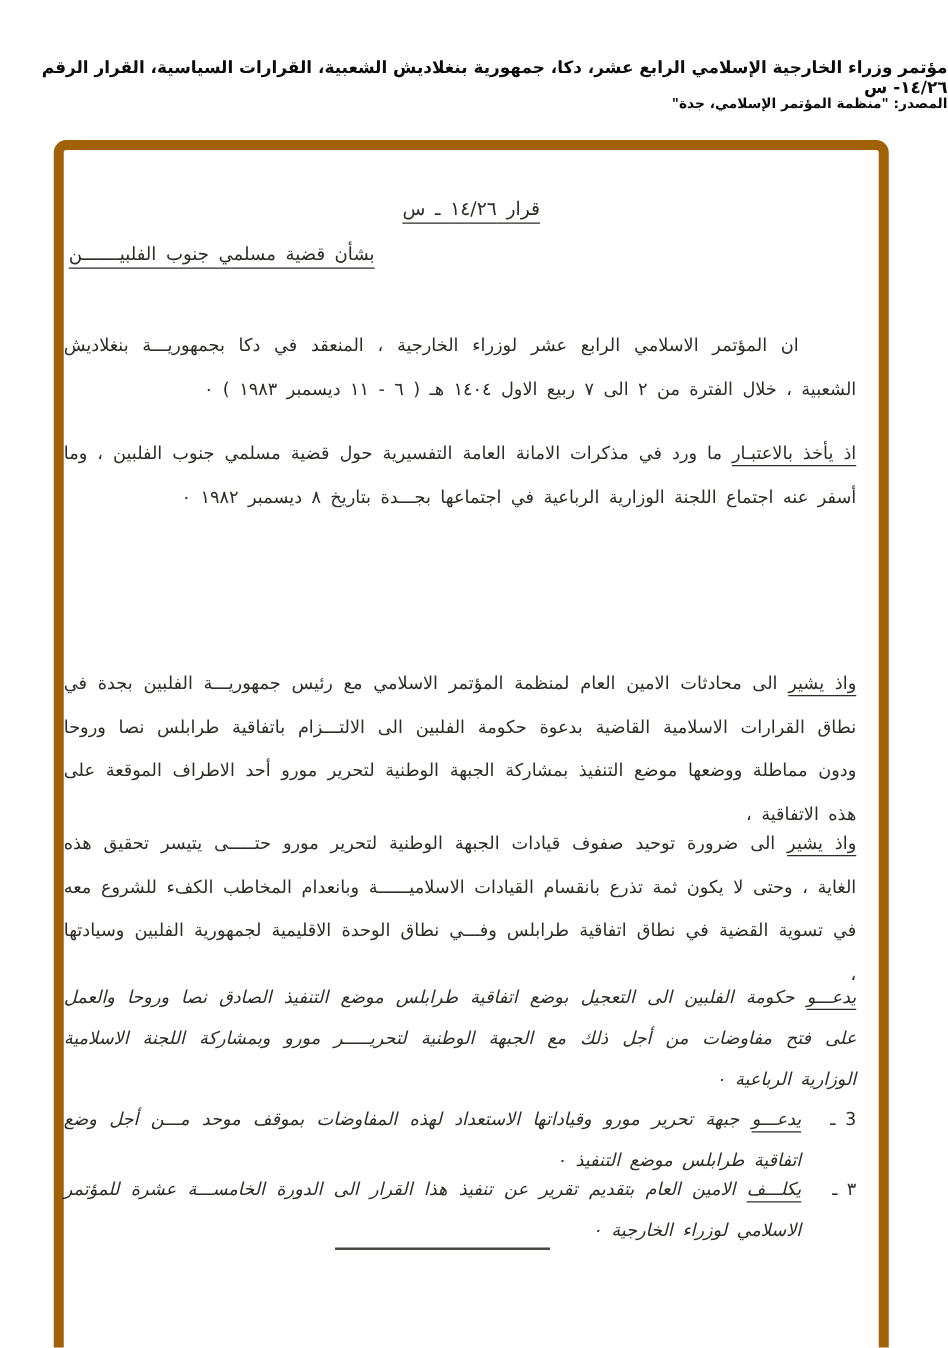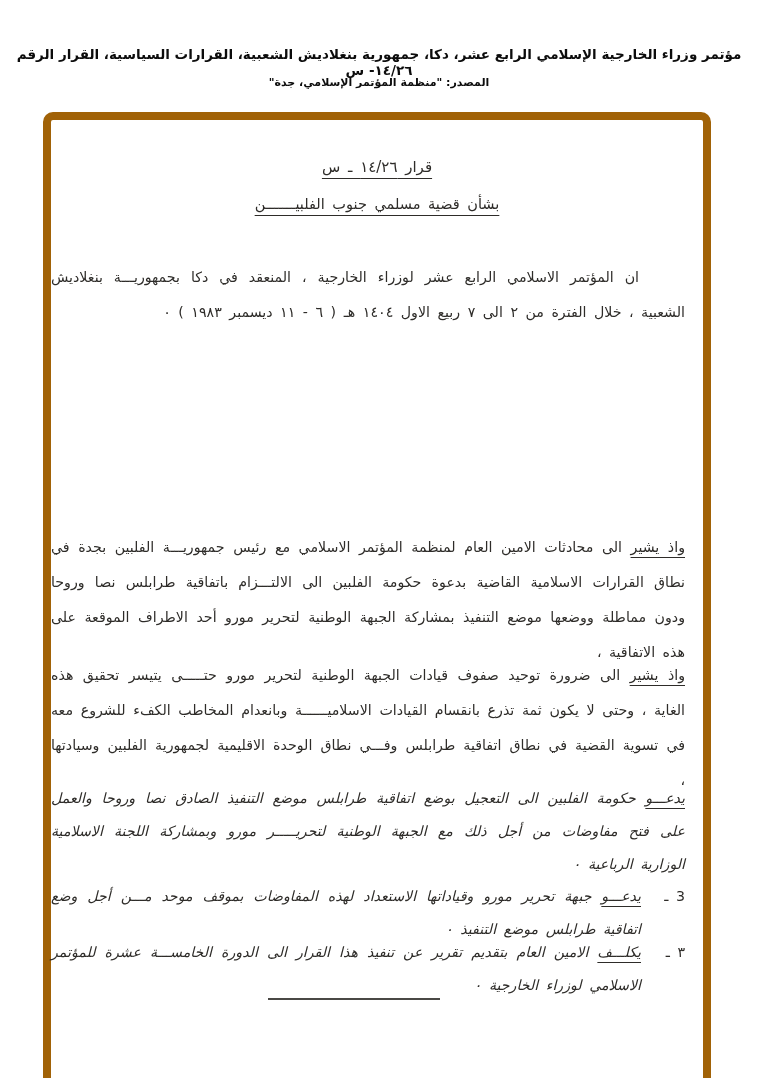--- a/index.html
+++ b/index.html
@@ -7,21 +7,21 @@
   body {
     position: relative;
     background: #ffffff;
     font-family: "DejaVu Sans", sans-serif;
     color: #262421;
     overflow: hidden;
   }
   .hdr {
     position: absolute;
     left: 0; right: 0;
-    text-align: center;
+    text-align: right;
     direction: rtl;
     font-weight: 700;
     color: #0c0c0c;
   }
   .hdr1 { top: 46px; font-size: 13.5px; letter-spacing: 0; }
   .hdr2 { top: 76px; font-size: 11px; }
   .frame {
     position: absolute;
     left: 43px; top: 112px;
     width: 668px; height: 1020px;
@@ -35,21 +35,21 @@
     color: #2e2c29;
     word-spacing: 3px;
   }
   .title {
     left: 0; right: 0; top: 38px;
     text-align: center;
     font-size: 15px;
   }
   .subtitle {
     left: 0; right: 0; top: 76px;
-    text-align: center;
+    text-align: left;
     font-size: 14.5px;
   }
   .title span, .subtitle span {
     text-decoration: underline;
     text-underline-offset: 6px;
     text-decoration-thickness: 1.2px;
     padding: 0 4px;
   }
   .para {
     right: 18px;
@@ -112,20 +112,23 @@
   </div>
 
   <div class="doc-el subtitle">
     <span>بشأن قضية مسلمي جنوب الفلبيـــــــن</span>
   </div>
 
   <div class="doc-el para p1 indent">
     <span class="lead"></span><span>ان المؤتمر الاسلامي الرابع عشر لوزراء الخارجية ، المنعقد في دكا بجمهوريـــة بنغلاديش الشعبية ، خلال الفترة من ٢ الى ٧ ربيع الاول ١٤٠٤ هـ ( ٦ - ١١ ديسمبر ١٩٨٣ ) ٠</span>
   </div>
 
+  <div class="doc-el para p2">
+    <span class="lead">اذ يأخذ بالاعتبـار</span><span> ما ورد في مذكرات الامانة العامة التفسيرية حول قضية مسلمي جنوب الفلبين ، وما أسفر عنه اجتماع اللجنة الوزارية الرباعية في اجتماعها بجـــدة بتاريخ ٨ ديسمبر ١٩٨٢ ٠</span>
+  </div>
 
 
   <div class="doc-el para p5">
     <span class="lead">واذ يشير</span><span> الى ضرورة توحيد صفوف قيادات الجبهة الوطنية لتحرير مورو حتـــــى يتيسر تحقيق هذه الغاية ، وحتى لا يكون ثمة تذرع بانقسام القيادات الاسلاميــــــة وبانعدام المخاطب الكفء للشروع معه في تسوية القضية في نطاق اتفاقية طرابلس وفـــي نطاق الوحدة الاقليمية لجمهورية الفلبين وسيادتها ،</span>
   </div>
 
   <div class="doc-el para p4">
     <span class="lead">واذ يشير</span><span> الى محادثات الامين العام لمنظمة المؤتمر الاسلامي مع رئيس جمهوريـــة الفلبين بجدة في نطاق القرارات الاسلامية القاضية بدعوة حكومة الفلبين الى الالتـــزام باتفاقية طرابلس نصا وروحا ودون مماطلة ووضعها موضع التنفيذ بمشاركة الجبهة الوطنية لتحرير مورو أحد الاطراف الموقعة على هذه الاتفاقية ،</span>
   </div>
 

